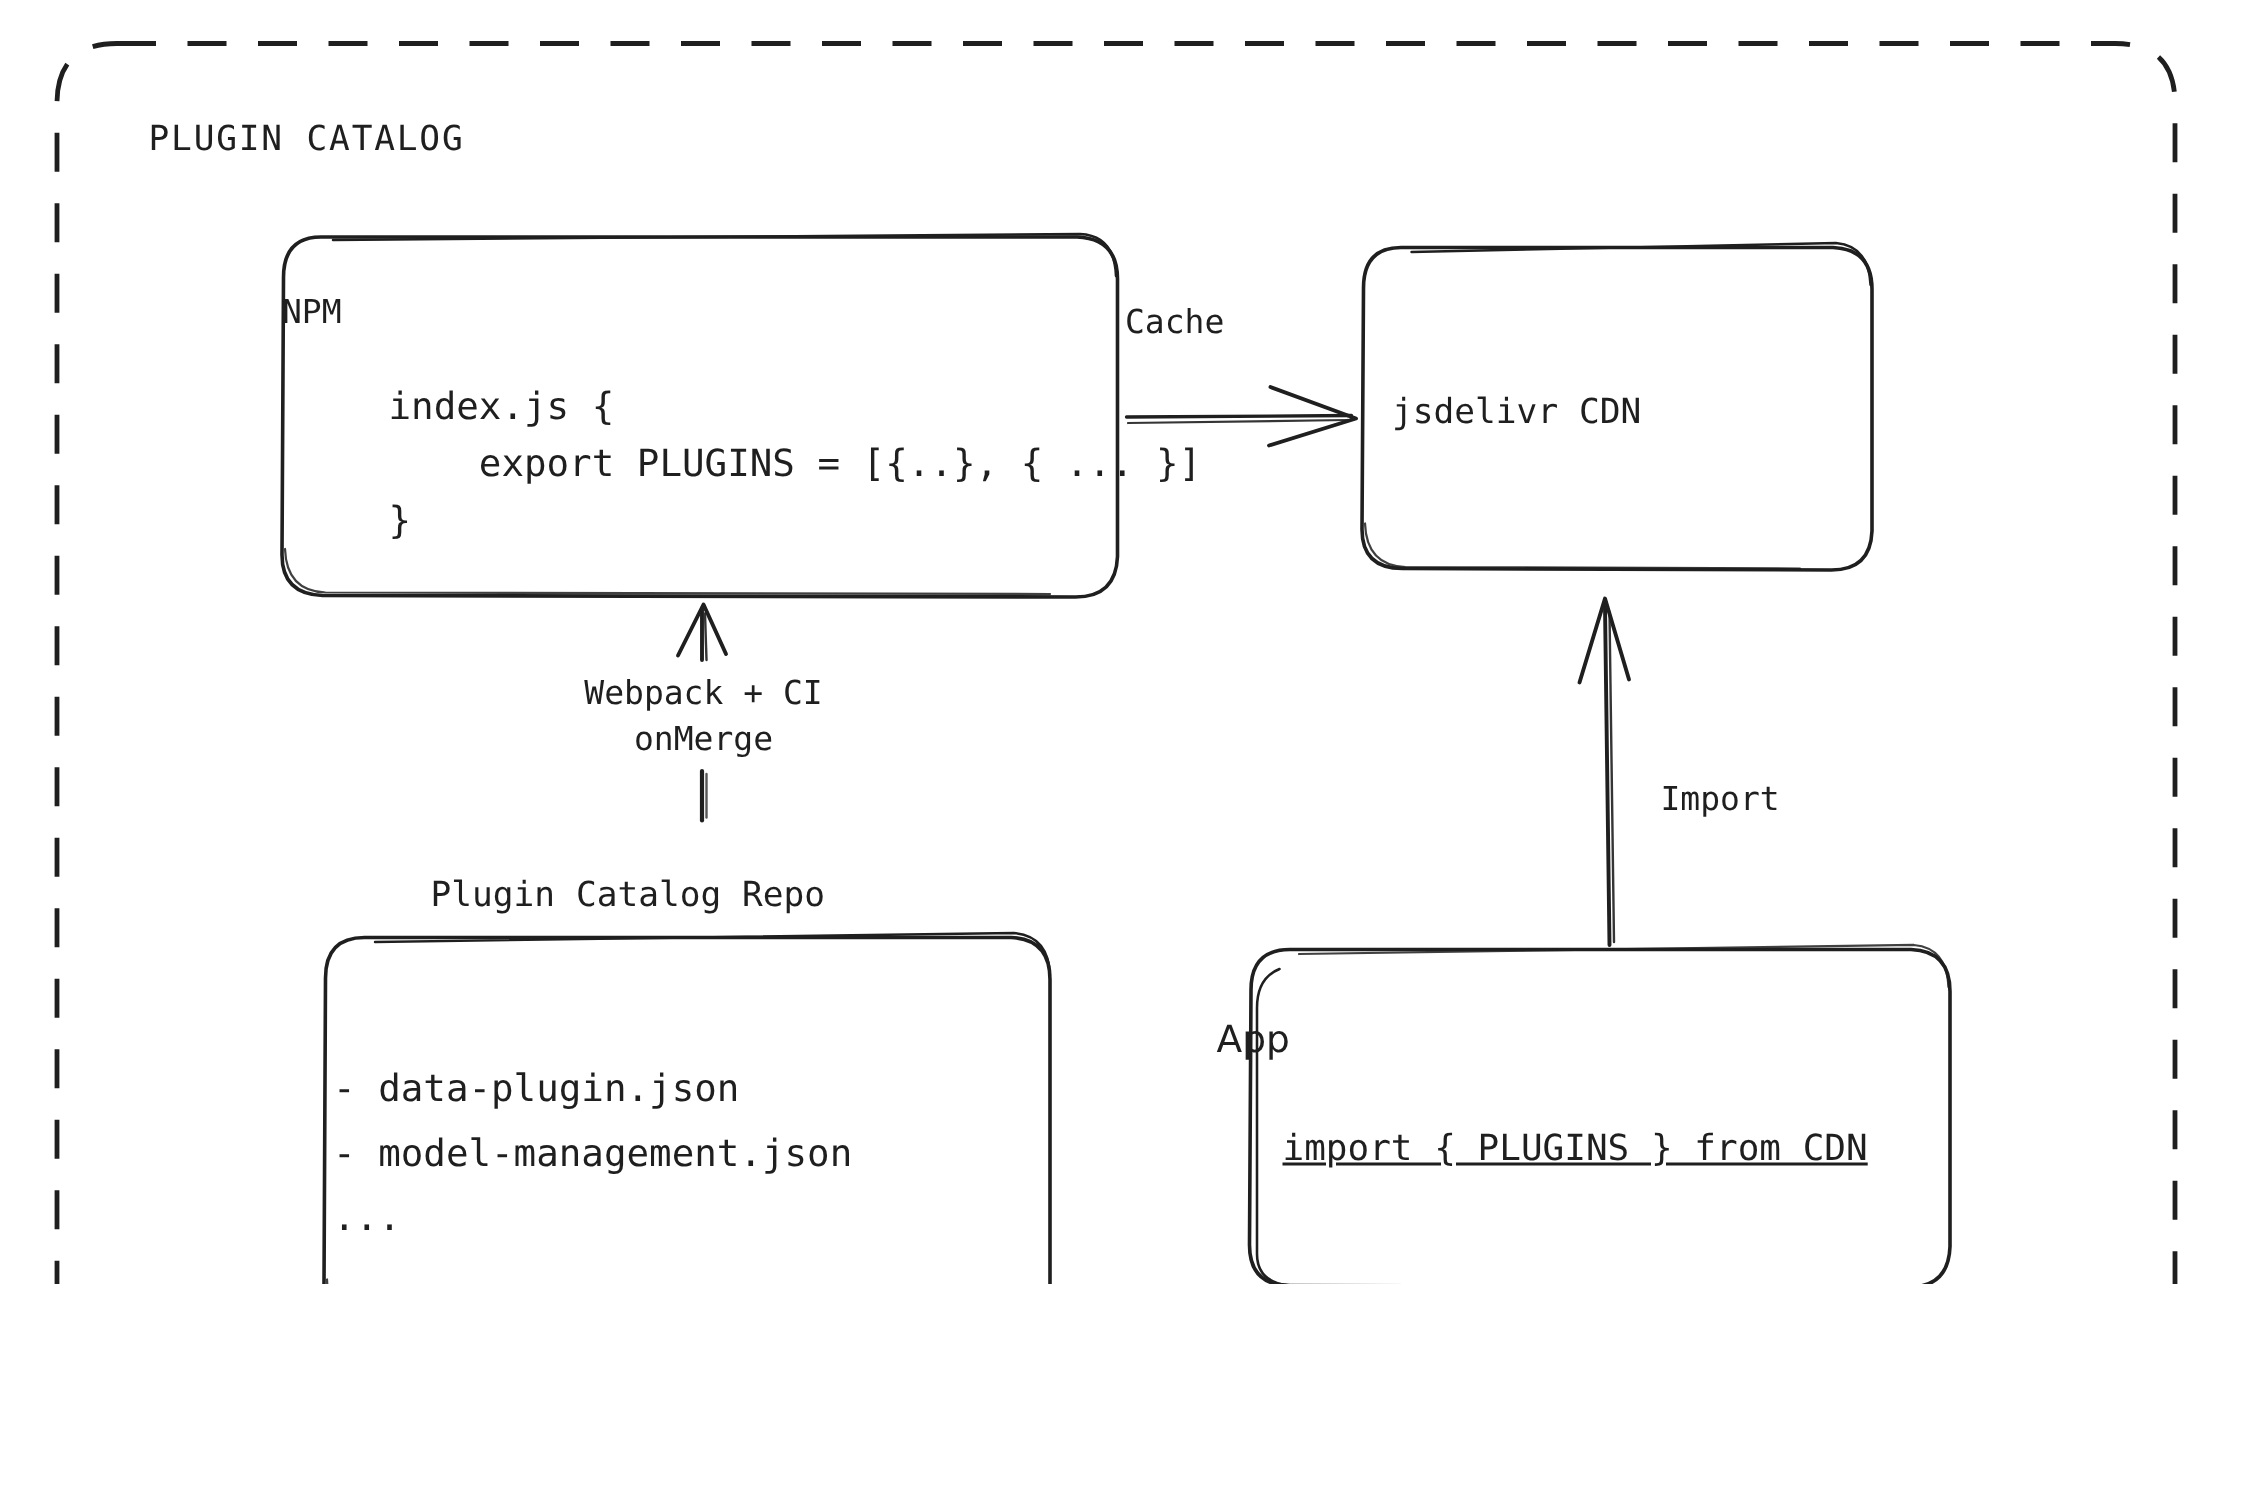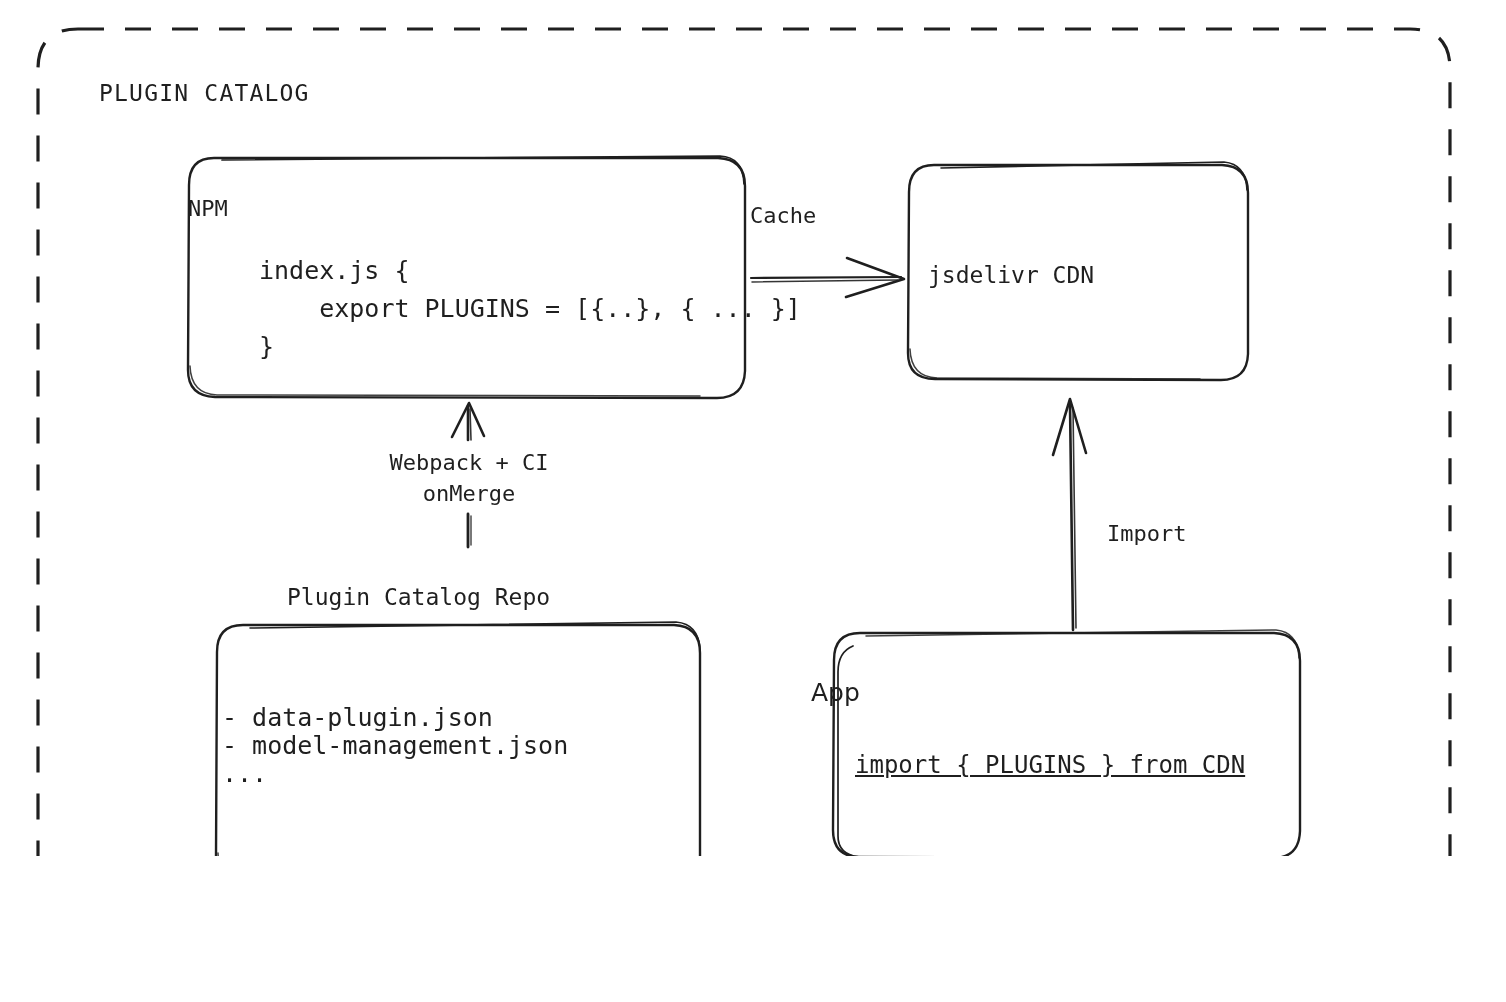--- a/index.html
+++ b/index.html
@@ -64,21 +64,21 @@
   }
   .npm-code {
     left: 219px;
     top: 252px;
     margin-left: 40px;
   }
   .repo-code {
     left: 222px;
     top: 704px;
     font-size: 25px;
-    line-height: 28px;
+    line-height: 43px;
   }
   .app-label {
     left: 811px;
     top: 678px;
     font-family: "DejaVu Sans", sans-serif;
     font-size: 25px;
   }
   .app-code {
     left: 855px;
     top: 735px;

